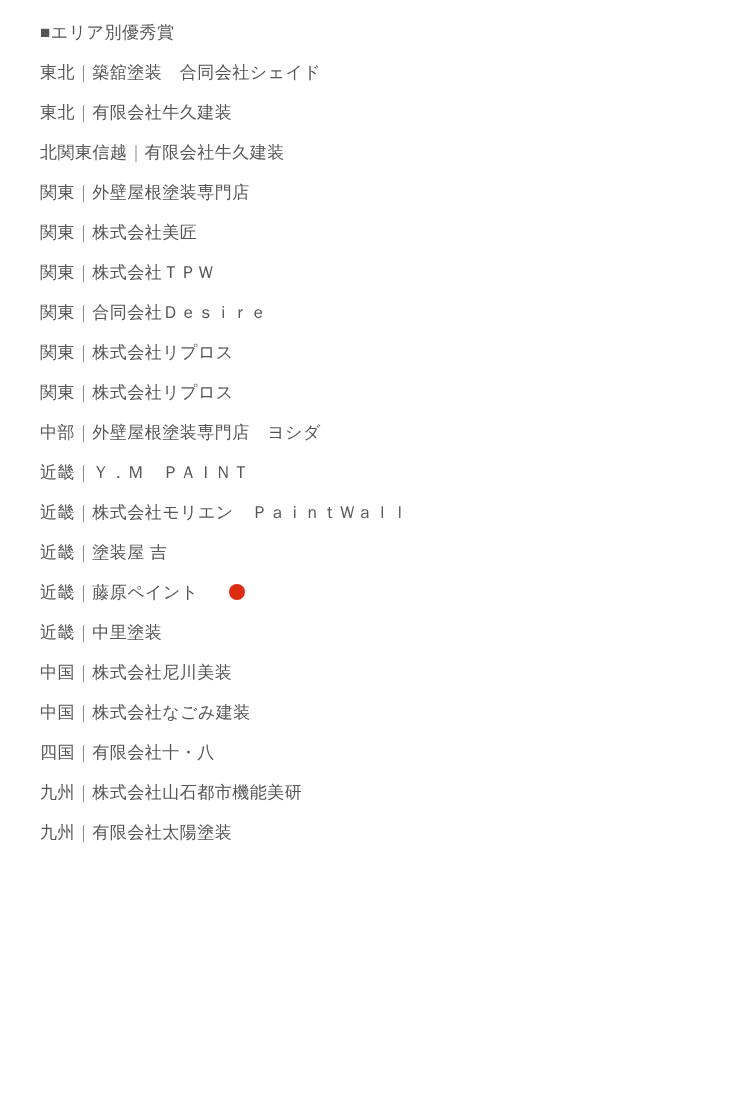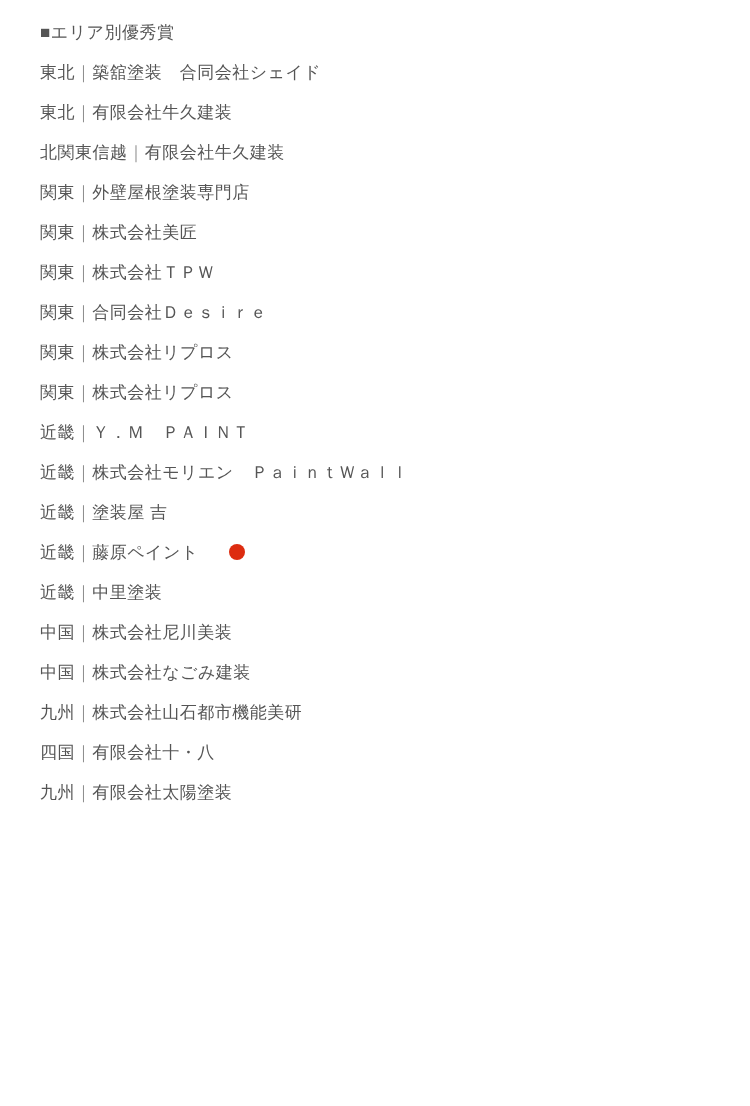--- a/index.html
+++ b/index.html
@@ -96,20 +96,23 @@
   </li>
 
   <li class="row">
     <span class="area">関東</span><span class="sep">｜</span><span class="company">株式会社リプロス</span>
   </li>
 
   <li class="row">
     <span class="area">関東</span><span class="sep">｜</span><span class="company">株式会社リプロス</span>
   </li>
 
+  <li class="row">
+    <span class="area">中部</span><span class="sep">｜</span><span class="company">外壁屋根塗装専門店　ヨシダ</span>
+  </li>
 
 
   <li class="row">
     <span class="area">近畿</span><span class="sep">｜</span><span class="company">Ｙ．Ｍ　ＰＡＩＮＴ</span>
   </li>
 
   <li class="row">
     <span class="area">近畿</span><span class="sep">｜</span><span class="company">株式会社モリエン　ＰａｉｎｔＷａｌｌ</span>
   </li>
 
@@ -128,24 +131,24 @@
 
   <li class="row">
     <span class="area">中国</span><span class="sep">｜</span><span class="company">株式会社尼川美装</span>
   </li>
 
   <li class="row">
     <span class="area">中国</span><span class="sep">｜</span><span class="company">株式会社なごみ建装</span>
   </li>
 
   <li class="row">
-    <span class="area">九州</span><span class="sep">｜</span><span class="company">株式会社山石都市機能美研</span>
+    <span class="area">四国</span><span class="sep">｜</span><span class="company">有限会社十・八</span>
   </li>
 
   <li class="row">
-    <span class="area">四国</span><span class="sep">｜</span><span class="company">有限会社十・八</span>
+    <span class="area">九州</span><span class="sep">｜</span><span class="company">株式会社山石都市機能美研</span>
   </li>
 
   <li class="row">
     <span class="area">九州</span><span class="sep">｜</span><span class="company">有限会社太陽塗装</span>
   </li>
 </ul>
 </div>
 
 </body></html>

